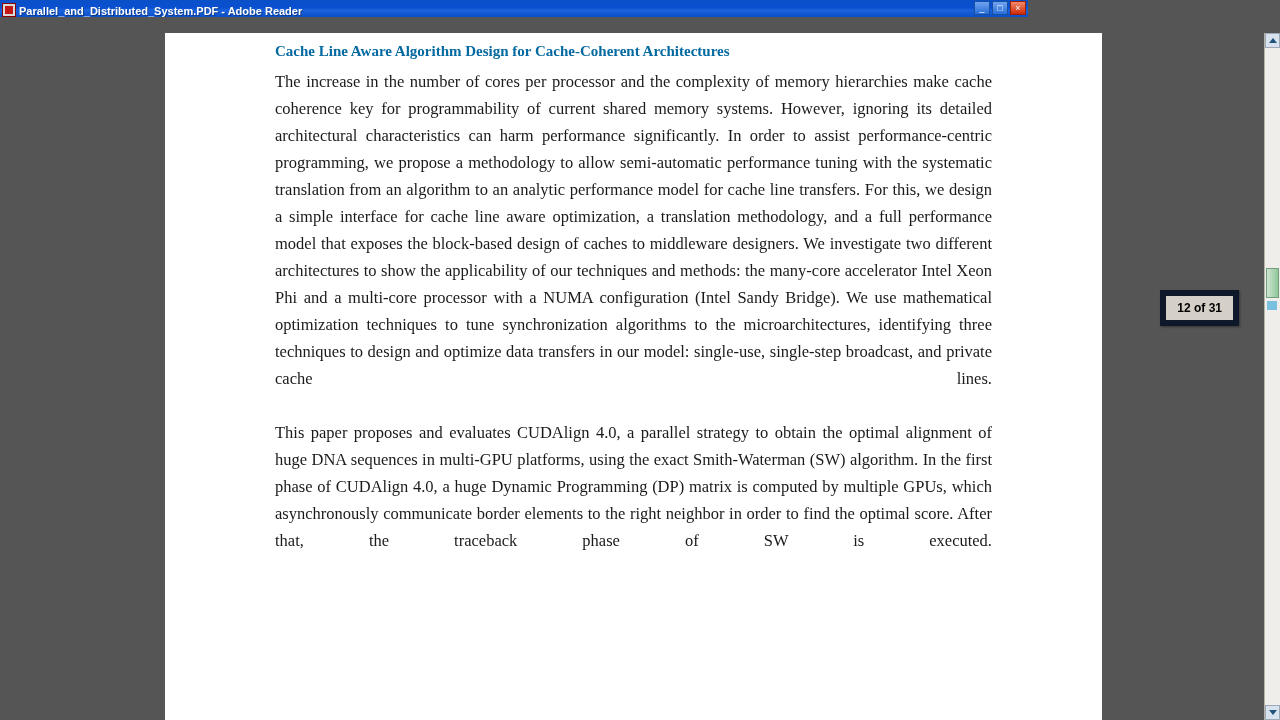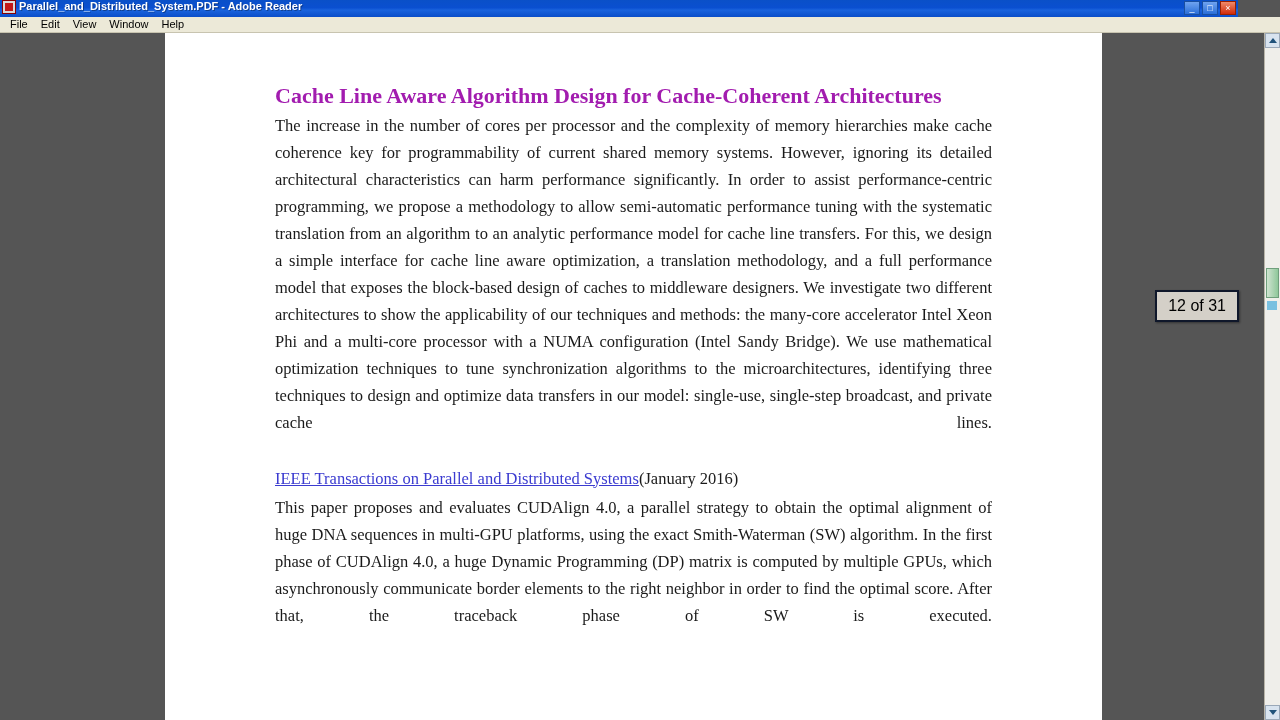--- a/index.html
+++ b/index.html
@@ -16,25 +16,25 @@
     position: relative;
     width: 1280px;
     height: 720px;
     background: #555555;
   }
 
   
   .titlebar {
     position: absolute;
     left: 0; top: 0;
-    width: 1238px;
+    width: 1028px;
     height: 17px;
     background: linear-gradient(to bottom, #0a50c8 0%, #0a4fd0 45%, #1a63dd 60%, #0b4ec9 100%);
     display: flex;
-    align-items: flex-start;
+    align-items: flex-end;
     overflow: hidden;
   }
   .titlebar .app-icon {
     width: 14px; height: 14px;
     margin-left: 2px; margin-right: 3px;
     background: #d9d9d9;
     border: 1px solid #8a0000;
     box-sizing: border-box;
     position: relative;
     flex: none;
@@ -119,25 +119,24 @@
   .page-inner {
     position: absolute;
     left: 110px;
     top: 3px;
     width: 717px;
   }
 
   .abs-title {
     font-family: "Liberation Serif", serif;
     font-weight: bold;
-    font-size: 22px;
-    color: #a21caf;
+    font-size: 15px;
+    color: #0369a1;
     line-height: 31.5px;
     text-align: justify;
-    margin-top: 44px;
   }
 
   .abs-body {
     font-family: "Liberation Serif", serif;
     font-size: 16.5px;
     color: #1a1a1a;
     line-height: 27px;
     text-align: justify;
     text-justify: inter-word;
   }
@@ -165,27 +164,28 @@
     display: inline-block;
     width: 100%;
   }
 
   
   .page-indicator {
     position: absolute;
     right: 41px;
     top: 257px;
     background: #d4d0c8;
-    border: 2px solid #0f172a;
+    border: 6px solid #0f172a;
     color: #000000;
-    font-size: 16px;
+    font-size: 12px;
     font-family: "Liberation Sans", sans-serif;
     padding: 5px 11px;
     box-shadow: 1px 1px 2px rgba(0,0,0,0.4);
     white-space: nowrap;
+    font-weight: bold;
   }
 
   
   .scrollbar {
     position: absolute;
     right: 0; top: 33px;
     width: 16px;
     height: 687px;
     background: #efeeea;
     border-left: 1px solid #b8b4a8;
@@ -240,40 +240,30 @@
   <div class="titlebar">
     <div class="app-icon"></div>
     <div class="title-text">Parallel_and_Distributed_System.PDF - Adobe Reader</div>
     <div class="win-buttons">
       <div class="win-btn">_</div>
       <div class="win-btn">□</div>
       <div class="win-btn close">×</div>
     </div>
   </div>
 
-  <div class="menubar">
-    <div class="menu-item">File</div>
-    <div class="menu-item">Edit</div>
-    <div class="menu-item">View</div>
-    <div class="menu-item">Window</div>
-    <div class="menu-item">Help</div>
-  </div>
 
   <div class="viewer">
 
     <div class="page">
       <div class="page-inner">
 
         <div class="abs-title">Cache Line Aware Algorithm Design for Cache-Coherent Architectures</div>
 
         <div class="abs-body justify-block">The increase in the number of cores per processor and the complexity of memory hierarchies make cache coherence key for programmability of current shared memory systems. However, ignoring its detailed architectural characteristics can harm performance significantly. In order to assist performance-centric programming, we propose a methodology to allow semi-automatic performance tuning with the systematic translation from an algorithm to an analytic performance model for cache line transfers. For this, we design a simple interface for cache line aware optimization, a translation methodology, and a full performance model that exposes the block-based design of caches to middleware designers. We investigate two different architectures to show the applicability of our techniques and methods: the many-core accelerator Intel Xeon Phi and a multi-core processor with a NUMA configuration (Intel Sandy Bridge). We use mathematical optimization techniques to tune synchronization algorithms to the microarchitectures, identifying three techniques to design and optimize data transfers in our model: single-use, single-step broadcast, and private cache lines.</div>
 
-        <div class="journal-line">
-          <span class="journal-link">IEEE Transactions on Parallel and Distributed Systems</span><span class="journal-date">(January 2016)</span>
-        </div>
 
 
         <div class="abs-body justify-block">This paper proposes and evaluates CUDAlign 4.0, a parallel strategy to obtain the optimal alignment of huge DNA sequences in multi-GPU platforms, using the exact Smith-Waterman (SW) algorithm. In the first phase of CUDAlign 4.0, a huge Dynamic Programming (DP) matrix is computed by multiple GPUs, which asynchronously communicate border elements to the right neighbor in order to find the optimal score. After that, the traceback phase of SW is executed.</div>
 
       </div>
     </div>
 
     <div class="page-indicator">12 of 31</div>
 
   </div>

